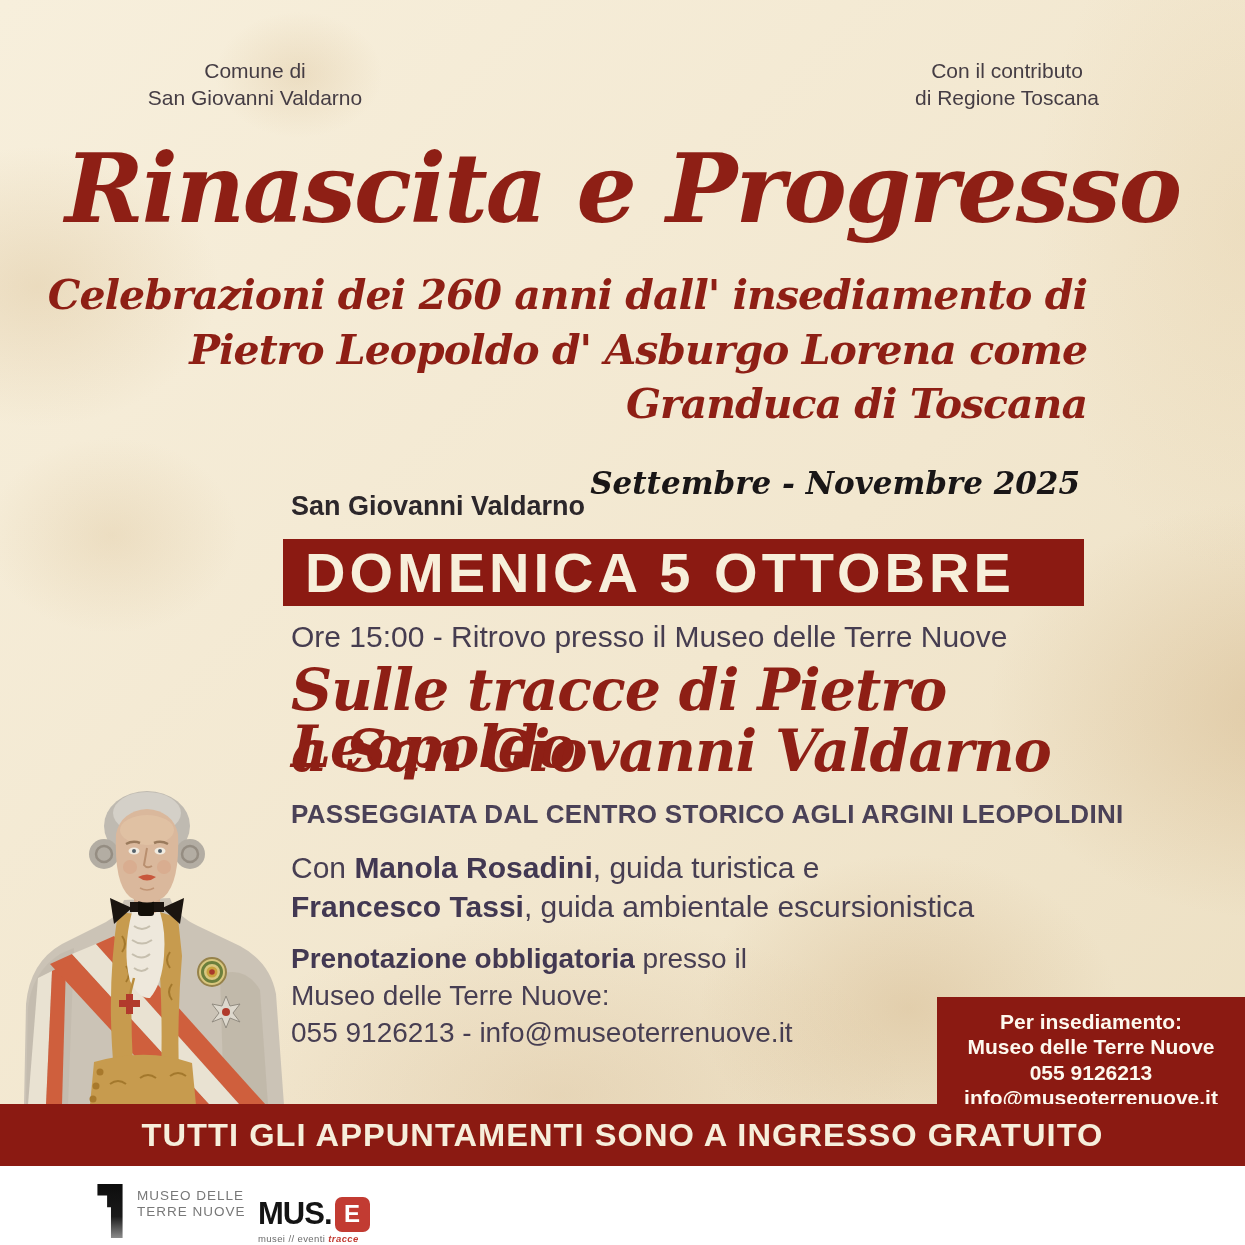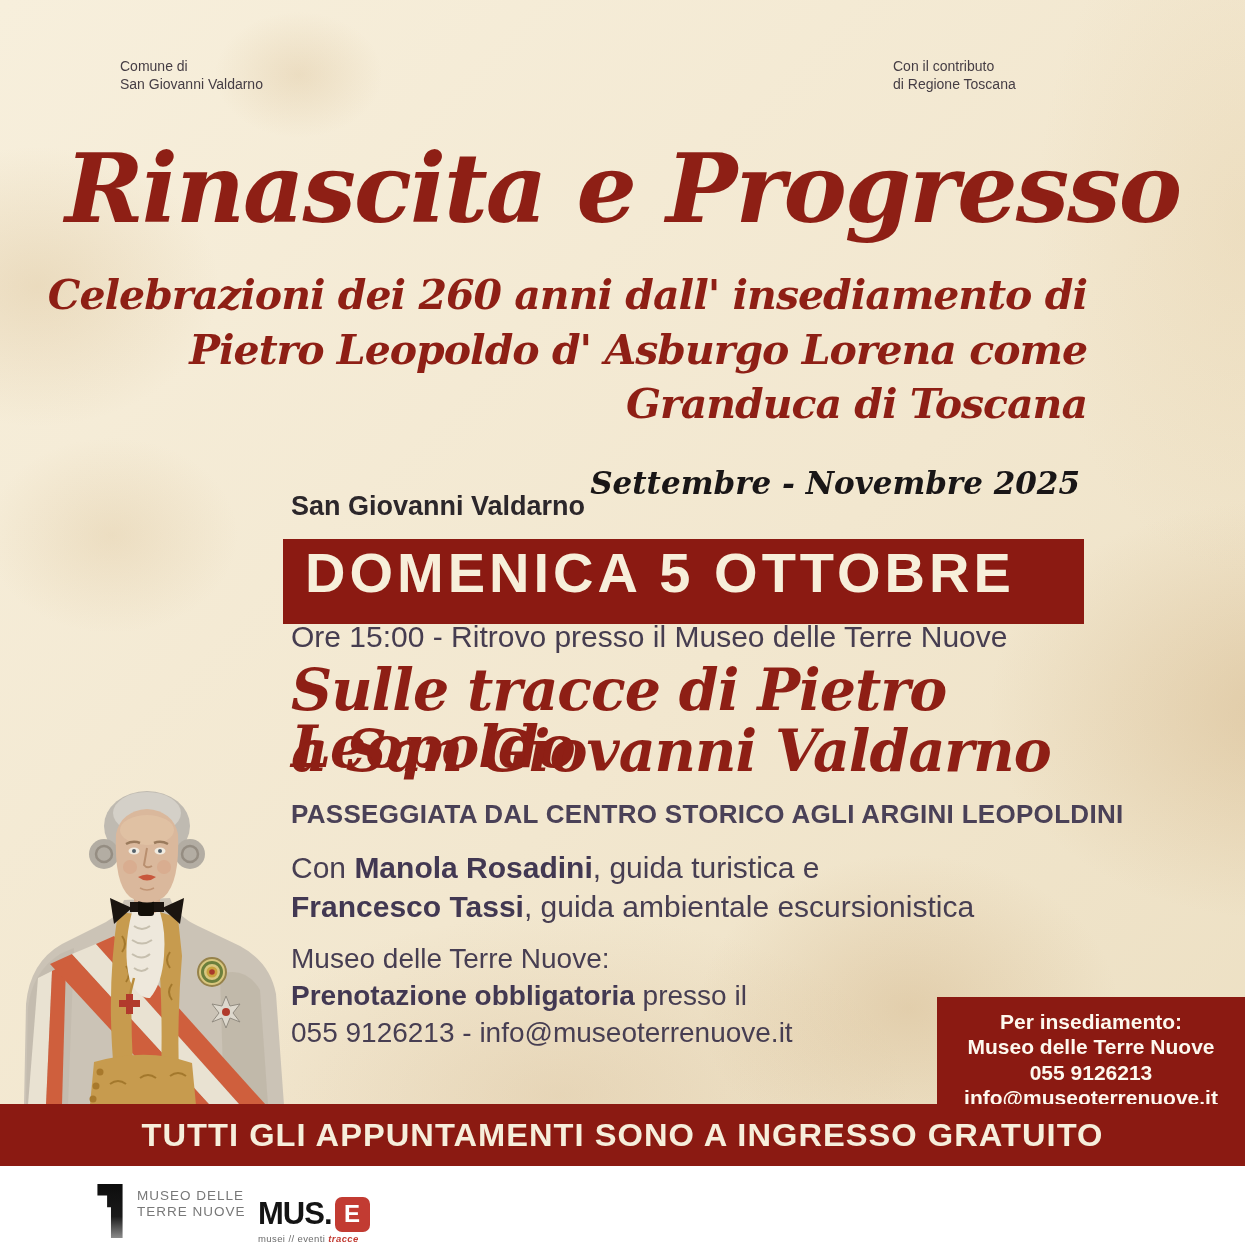--- a/index.html
+++ b/index.html
@@ -12,26 +12,26 @@
       radial-gradient(ellipse 300px 220px at 73% 81%, rgba(196,158,106,.30), rgba(196,158,106,0) 70%),
       radial-gradient(ellipse 260px 200px at 3% 23%, rgba(205,172,120,.28), rgba(205,172,120,0) 70%),
       radial-gradient(ellipse 180px 140px at 9% 43%, rgba(205,172,120,.22), rgba(205,172,120,0) 70%),
       radial-gradient(ellipse 120px 90px at 24% 6%, rgba(200,165,112,.22), rgba(200,165,112,0) 70%),
       radial-gradient(ellipse 500px 260px at 45% 88%, rgba(190,150,100,.20), rgba(190,150,100,0) 70%),
       radial-gradient(ellipse 300px 500px at 100% 18%, rgba(222,196,150,.25), rgba(222,196,150,0) 70%),
       linear-gradient(135deg,#f7efdc 0%,#f2e7cf 55%,#ecdfc2 100%);
   }
   .abs{position:absolute;}
   .script{font-family:"DejaVu Serif","Liberation Serif",serif;font-style:italic;font-weight:bold;}
-  .hdr{font-size:14px;line-height:1.3;color:#453d44;text-align:left;font-weight:500;}
+  .hdr{font-size:21px;line-height:1.3;color:#453d44;text-align:center;font-weight:500;}
   .title{left:0;top:133px;width:100%;text-align:center;font-size:95px;color:#8e1f15;letter-spacing:-2px;}
   .subtitle{right:158px;top:268px;text-align:right;font-size:41px;line-height:1.33;color:#8e1f15;letter-spacing:-1px;}
   .city{left:291px;top:491px;font-size:27px;font-weight:bold;color:#2c272b;}
   .period{right:165px;top:465px;font-size:31px;color:#191617;}
-  .dateband{left:283px;top:539px;width:801px;height:85px;background:#8b1a12;}
+  .dateband{left:283px;top:539px;width:801px;height:67px;background:#8b1a12;}
   .dateband span{display:block;padding-left:22px;line-height:67px;font-size:56px;font-weight:bold;letter-spacing:4px;color:#f7efda;white-space:nowrap;}
   .timeline{left:291px;top:620px;font-size:30px;color:#463d50;}
   .walk1{left:291px;top:661px;font-size:57px;line-height:1.0;color:#8e1f15;letter-spacing:-1px;}
   .walk2{left:291px;top:722px;font-size:57px;line-height:1.0;color:#8e1f15;letter-spacing:-1px;}
   .walksub{left:291px;top:799px;font-size:26px;font-weight:bold;color:#4a4157;letter-spacing:.3px;}
   .guides{left:291px;top:848px;font-size:30px;line-height:1.3;color:#473e52;}
   .guides b{font-weight:bold;color:#423852;}
   .booking{left:291px;top:941px;font-size:28px;line-height:1.32;color:#473e52;}
   .booking b{color:#423852;}
   .infobox{left:937px;top:997px;width:308px;height:108px;background:#8b1a12;text-align:center;color:#fdf8ee;}
@@ -84,22 +84,22 @@
   <div class="abs script walk1">Sulle tracce di Pietro Leopoldo</div>
   <div class="abs script walk2">a San Giovanni Valdarno</div>
   <div class="abs walksub">PASSEGGIATA DAL CENTRO STORICO AGLI ARGINI LEOPOLDINI</div>
 
   <div class="abs guides">
     <div><span>Con </span><b>Manola Rosadini</b><span>, guida turistica e</span></div>
     <div><b>Francesco Tassi</b><span>, guida ambientale escursionistica</span></div>
   </div>
 
   <div class="abs booking">
+    <div><b>Prenotazione obbligatoria</b><span> presso il</span></div>
     <div>Museo delle Terre Nuove:</div>
-    <div><b>Prenotazione obbligatoria</b><span> presso il</span></div>
     <div>055 9126213 - info@museoterrenuove.it</div>
   </div>
 
   <svg class="abs portrait" viewBox="0 0 288 339" aria-hidden="true">
 
     <path d="M10,339 L12,238 Q16,196 48,178 L92,156 Q106,148 110,134 L156,132 Q162,150 184,160 L226,180 Q256,196 262,228 L270,339 Z" fill="#cbc3b6"></path>
     <path d="M210,339 L206,208 Q232,200 246,224 L254,339 Z" fill="#b9b0a1" opacity="0.55"></path>
     <path d="M12,339 L14,242 Q18,206 46,188 L60,182 L54,339 Z" fill="#beb5a7" opacity="0.5"></path>
 
     <path d="M24,212 L38,205 L32,339 L14,339 Z" fill="#e9e2d2"></path>

